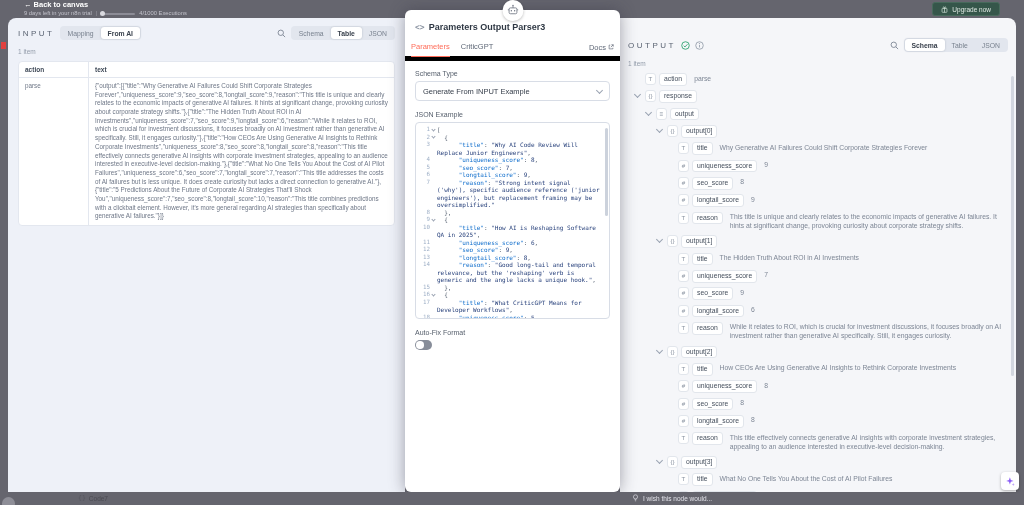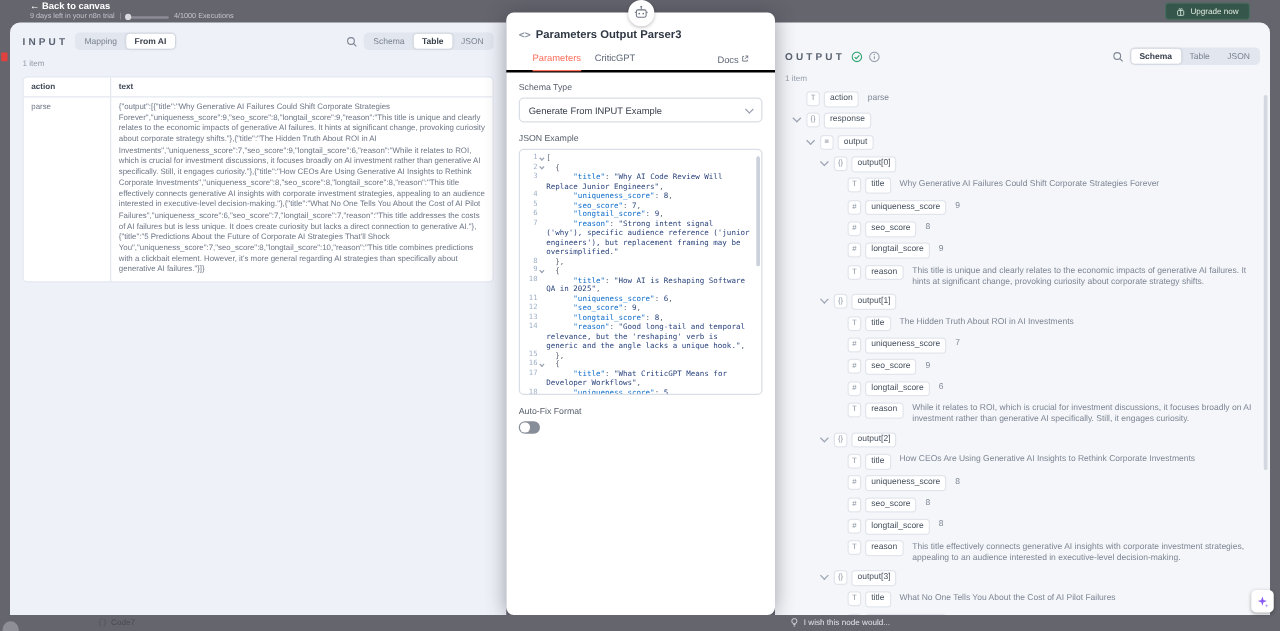--- a/index.html
+++ b/index.html
@@ -15,42 +15,42 @@
   .track{width:34px;height:2px;background:#8c8c96;border-radius:2px;position:relative}
   .track::before{content:'';position:absolute;left:-1px;top:-1.5px;width:5px;height:5px;border-radius:50%;background:#d9d9df}
   .upgrade{background:#35564a;border:1px solid #476a5c;color:#dfe9e3;font-size:6.5px;border-radius:3px;padding:2.5px 8px;display:flex;align-items:center;gap:4px}
 
   
   .ndv{position:absolute;top:18px;left:8px;right:8px;bottom:13px;display:flex;z-index:1}
   .panel{padding:8px 10px;overflow:hidden}
   .input-panel{width:397px;background:#eef1f8;border-radius:8px 0 0 0}
   .output-panel{flex:1;background:#f5f6f9;border-radius:0 8px 0 0;padding:20px 8px 0 8px;position:relative}
   .p-head{display:flex;align-items:center;gap:5px}
-  .p-title{font-size:8px;letter-spacing:2.5px;color:#5a6372;font-weight:bold}
+  .p-title{font-size:8px;letter-spacing:2.5px;color:#5a6372;font-weight:normal}
   .spacer{flex:1}
   .pill-group{display:flex;background:#e2e6ee;border-radius:4px;padding:1px}
   .pill{font-size:6.8px;color:#79828f;padding:2.5px 7px;border-radius:3px;white-space:nowrap}
   .pill.active{background:#fff;color:#39414d;font-weight:bold;box-shadow:0 0 2px rgba(40,50,70,.25)}
   .items-count{font-size:6.5px;color:#939caa;margin-top:8px}
 
   
   .tbl{margin-top:6px;background:#fff;border:1px solid #e3e7ef;border-radius:4px;overflow:hidden}
   .tr{display:flex}
   .th{font-weight:bold;color:#3f4957;font-size:6.5px;border-bottom:1px solid #e3e7ef}
   .c1{width:70px;flex:none;padding:4px 6px;border-right:1px solid #e3e7ef}
   .c2{flex:1;padding:4px 6px}
   .cell-text{font-size:6.3px;color:#6e7787;line-height:1.38;word-break:break-word}
 
   
   .dialog{width:215px;flex:none;background:#fff;position:relative;margin-top:-8px;border-radius:6px;box-shadow:0 0 16px rgba(50,50,66,.45);z-index:3;display:flex;flex-direction:column}
   .robot-badge{position:absolute;top:-10px;left:50%;transform:translateX(-50%);width:21px;height:21px;border-radius:50%;background:#fff;box-shadow:0 1px 3px rgba(0,0,0,.25);display:flex;align-items:center;justify-content:center}
   .d-head{display:flex;align-items:center;gap:4px;padding:12px 10px 6px}
   .code-glyph{color:#8a93a1;font-size:8px;font-family:"DejaVu Sans Mono",monospace;font-weight:bold}
   .d-title{font-size:9px;font-weight:bold;color:#2f3844}
-  .d-tabs{display:flex;align-items:center;gap:11px;padding:0 21px;border-bottom:2px solid #000000}
+  .d-tabs{display:flex;align-items:center;gap:11px;padding:0 6px;border-bottom:5px solid #000000}
   .d-tab{font-size:7.5px;color:#5f6877;padding:4px 0 5px}
   .d-tab.active{color:#ff6d5a;border-bottom:1.5px solid #ff6d5a;margin-bottom:-1px}
   .docs{margin-left:auto;font-size:7.5px;color:#5f6877;display:flex;align-items:center;gap:2px}
   .d-body{padding:9px 10px;flex:1;overflow:hidden}
   .f-label{display:block;font-size:7px;color:#555e6b;margin:0 0 4px}
   .select{height:20px;border:1px solid #d8dde6;border-radius:4px;display:flex;align-items:center;justify-content:space-between;padding:0 7px;font-size:7.5px;color:#39414d;margin-bottom:10px}
   .chev-down{width:5px;height:5px;border-right:1px solid #9aa3b2;border-bottom:1px solid #9aa3b2;transform:rotate(45deg);margin-top:-2px}
 
   .editor{border:1px solid #d8dde6;border-radius:4px;height:197px;overflow:hidden;font-family:"DejaVu Sans Mono",monospace;font-size:6px;line-height:7.5px;position:relative;padding:3px 7px 3px 0;margin-bottom:10px}
   .eline{display:flex}

